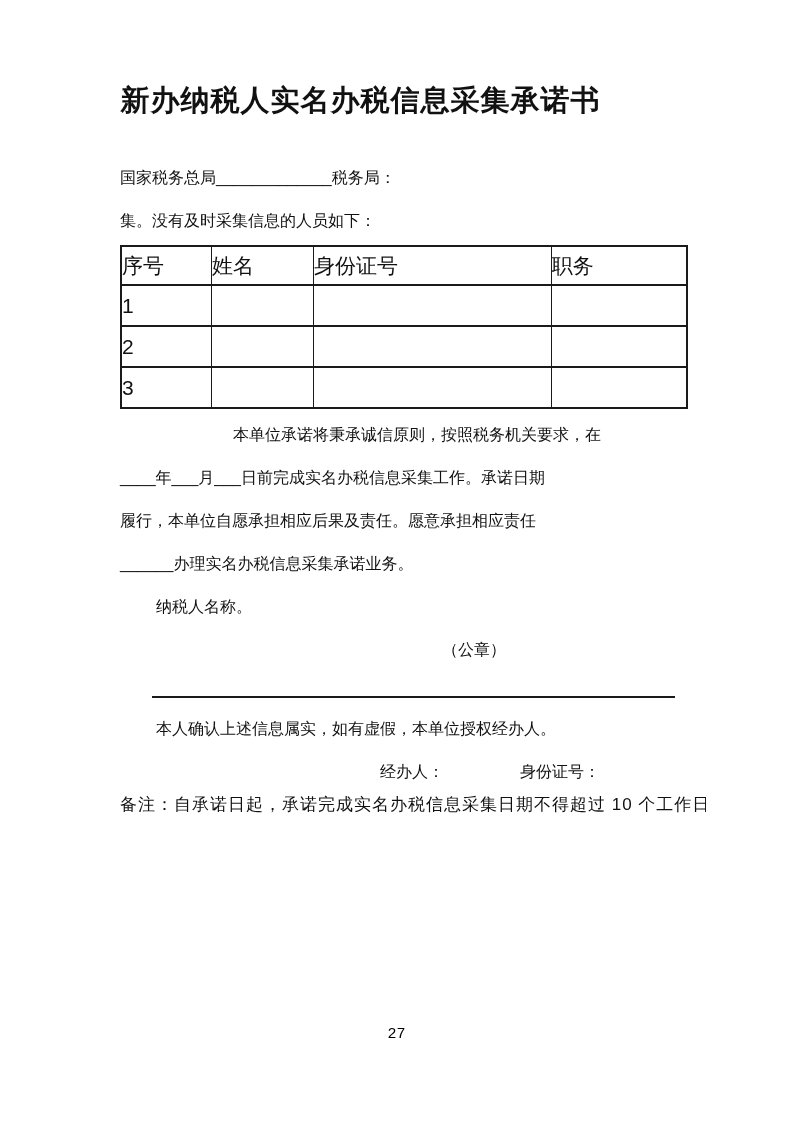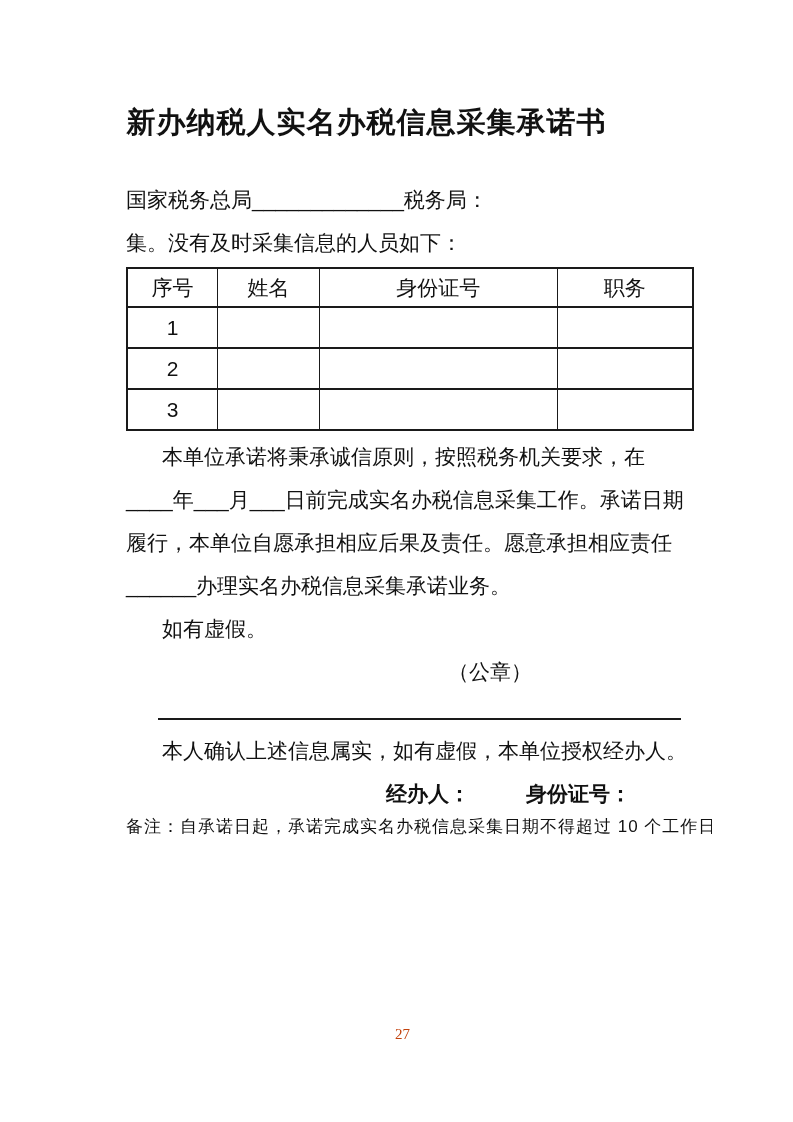--- a/index.html
+++ b/index.html
@@ -5,86 +5,85 @@
   * { margin: 0; padding: 0; box-sizing: border-box; }
   html, body { background: #ffffff; }
   body { width: 793px; }
   .page {
     position: relative;
     width: 706px;
     height: 1122px;
     background: #ffffff;
     color: #111111;
     font-family: "Liberation Sans", "DejaVu Sans", sans-serif;
-    padding: 102px 105px 0 120px;
+    padding: 80px 105px 0 120px;
     overflow: hidden;
-    margin-left: 6px;
   }
   .title {
     font-size: 29px;
     font-weight: bold;
     text-align: center;
     line-height: 40px;
     letter-spacing: 1px;
   }
   .line {
-    font-size: 21px;
+    font-size: 16px;
     line-height: 43px;
     white-space: nowrap;
   }
   .salutation { margin-top: 36px; }
   .indent { padding-left: 36px; }
   table.personnel {
     width: 568px;
     border-collapse: collapse;
     table-layout: fixed;
     margin-top: 3px;
     border: 2px solid #1a1a1a;
     text-align: center;
   }
   table.personnel th, table.personnel td {
     border-left: 1px solid #1a1a1a;
     border-right: 1px solid #1a1a1a;
     border-top: 2px solid #1a1a1a;
     border-bottom: 2px solid #1a1a1a;
     font-size: 21px;
     font-weight: normal;
-    text-align: center;
+    text-align: left;
   }
   table.personnel th { height: 39px; }
   table.personnel td { height: 41px; }
-  .para2-start { margin-top: 4px; }
+  .para2-start { margin-top: 4px; text-align: right; }
   .seal-line { padding-left: 322px; }
   .date-line { padding-left: 323px; }
   .sign-rule {
     border: none;
     border-top: 2px solid #1a1a1a;
     width: 523px;
     margin: 25px 0 0 32px;
     height: 0;
   }
   .confirm-line { margin-top: 9px; }
-  .sign-row { padding-left: 260px; font-weight: bold; }
+  .sign-row { padding-left: 260px; }
   .sign-row .left-label { display: inline-block; width: 140px; }
   .note {
     font-family: Liberation Sans, sans-serif;
     font-size: 17px;
     line-height: 24px;
     letter-spacing: 1px;
     white-space: nowrap;
   }
   .page-number {
     position: absolute;
     top: 1026px;
     left: 0;
     width: 793px;
     text-align: center;
-    font-family: Liberation Serif, serif;
+    font-family: Liberation Mono, monospace;
     font-size: 15px;
-    color: #c2410c;
+    color: #000000;
   }
 </style>
 </head>
 <body>
 
 <div class="page">
 
   <div class="title">新办纳税人实名办税信息采集承诺书</div>
 
   <div class="line salutation">国家税务总局_____________税务局：</div>
@@ -126,21 +125,21 @@
         <td></td>
       </tr>
     </tbody>
   </table>
 
   <div class="line indent para2-start">本单位承诺将秉承诚信原则，按照税务机关要求，在</div>
   <div class="line">____年___月___日前完成实名办税信息采集工作。承诺日期</div>
   <div class="line">履行，本单位自愿承担相应后果及责任。愿意承担相应责任</div>
   <div class="line">______办理实名办税信息采集承诺业务。</div>
 
-  <div class="line indent">如有虚假。</div>
+  <div class="line indent">纳税人名称。</div>
 
   <div class="line seal-line">（公章）</div>
 
 
   <hr class="sign-rule">
 
   <div class="line indent confirm-line">本人确认上述信息属实，如有虚假，本单位授权经办人。</div>
 
   <div class="line sign-row">
     <span class="left-label">经办人：</span><span>身份证号：</span>

